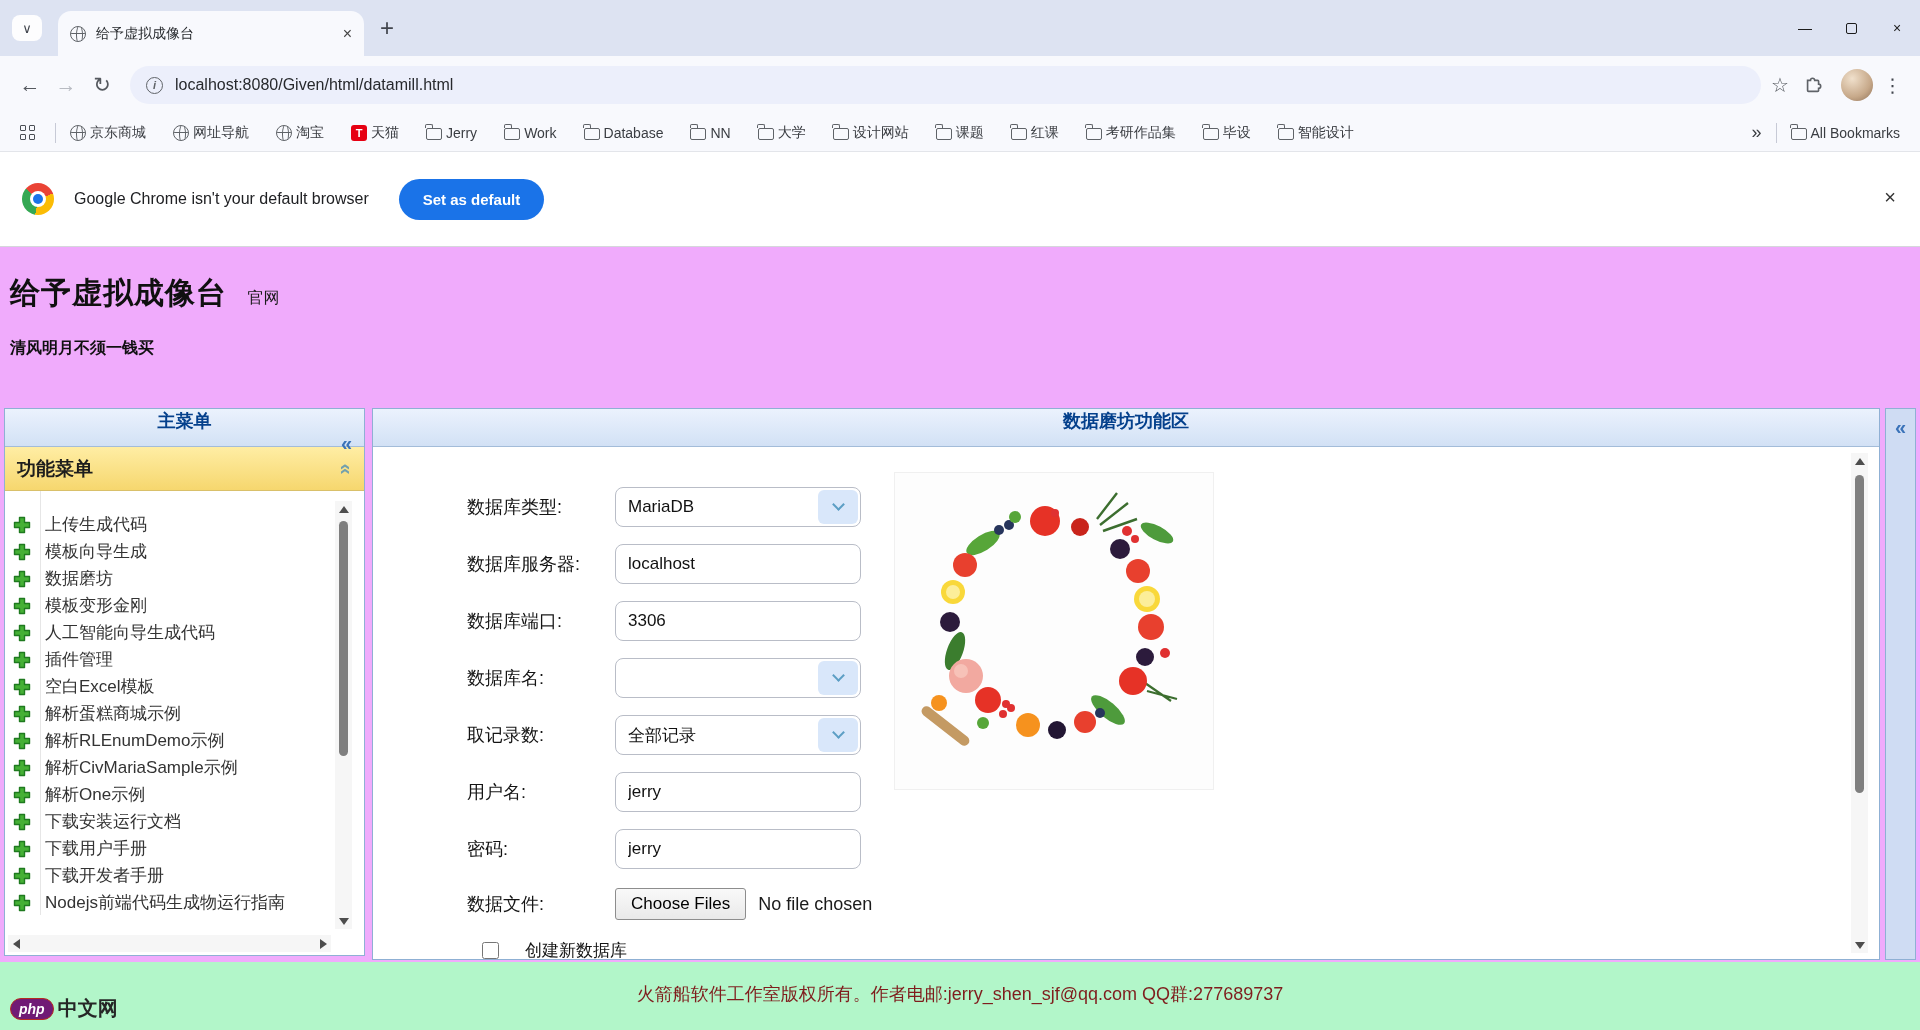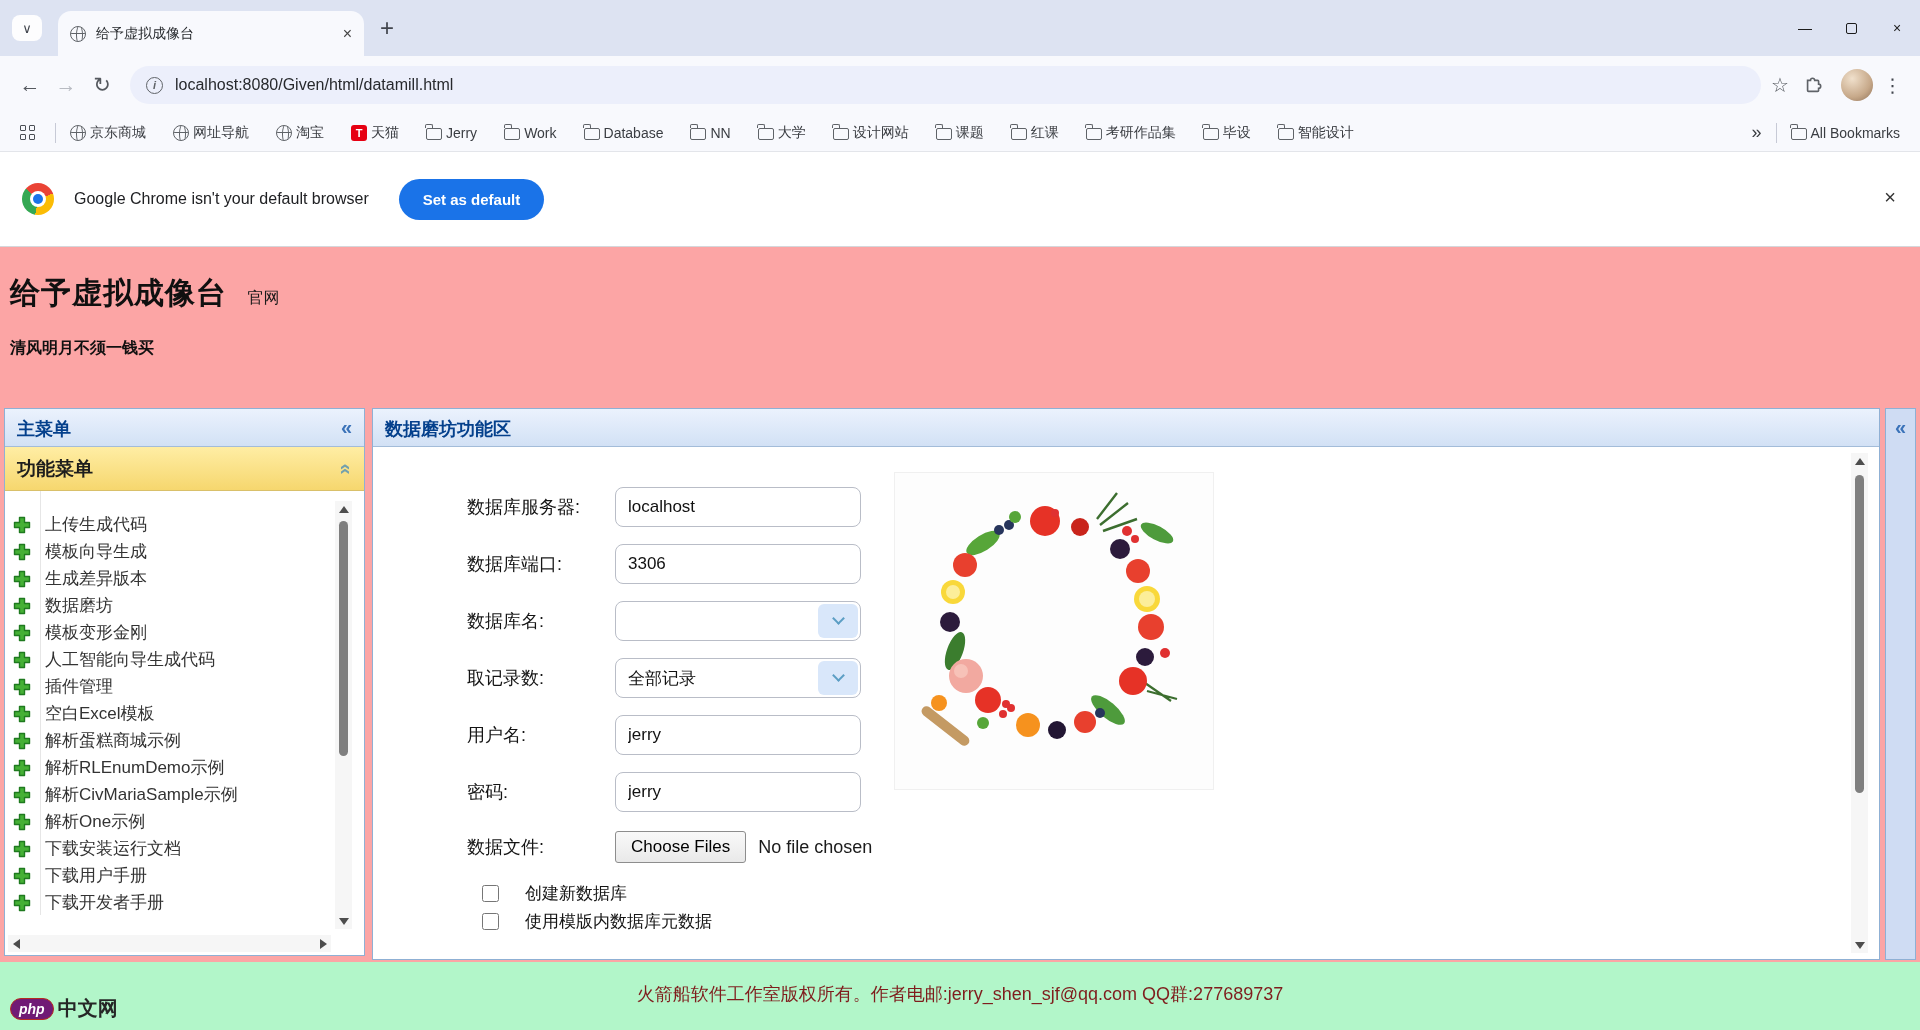--- a/index.html
+++ b/index.html
@@ -43,28 +43,28 @@
 
   .notification { position:absolute; left:0; top:152px; width:1920px; height:95px; background:#fff; border-bottom:1px solid #d5d7db; display:flex; align-items:center; padding-left:22px; }
   .chrome-logo { width:32px; height:32px; border-radius:50%; background:conic-gradient(from -50deg,#ea4335 0 120deg,#fbbc05 120deg 240deg,#34a853 240deg 360deg); position:relative; }
   .chrome-logo::after { content:""; position:absolute; inset:8px; background:#fff; border-radius:50%; }
   .chrome-logo::before { content:""; position:absolute; inset:11px; background:#1a73e8; border-radius:50%; z-index:1; }
   .notif-text { font-size:16px; color:#202124; margin-left:20px; }
   .notif-btn { margin-left:30px; background:#1a73e8; color:#fff; border:none; border-radius:24px; font-size:15px; font-weight:700; padding:12px 24px; cursor:pointer; font-family:"Liberation Sans",sans-serif; }
   .notif-close { position:absolute; right:24px; top:34px; background:none; border:none; font-size:20px; color:#333; cursor:pointer; }
 
   
-  .page { position:absolute; left:0; top:247px; width:1920px; height:715px; background:#fca5a5; }
+  .page { position:absolute; left:0; top:247px; width:1920px; height:715px; background:#f0abfc; }
   .page-header { padding:26px 0 0 10px; }
   .site-title { display:inline; font-size:30px; font-weight:700; color:#101010; letter-spacing:1px; }
   .site-link { display:inline; font-size:16px; color:#1a1a1a; margin-left:16px; cursor:pointer; text-decoration:none; }
   .site-subtitle { margin-top:24px; font-size:16px; font-weight:700; color:#101010; }
 
   .panel { position:absolute; background:#fff; border:1px solid #8fb0d4; }
-  .panel-header { height:38px; background:linear-gradient(#ebf2fd,#d2e1f5); border-bottom:1px solid #a3bcd9; display:flex; align-items:flex-start; padding:8px 12px; font-size:18px; font-weight:700; color:#04408c; }
+  .panel-header { height:38px; background:linear-gradient(#ebf2fd,#d2e1f5); border-bottom:1px solid #a3bcd9; display:flex; align-items:center; padding:0 12px; font-size:18px; font-weight:700; color:#04408c;flex-direction:column; }
   .tool { margin-left:auto; font-size:20px; font-weight:700; color:#3b73b9; background:none; border:none; cursor:pointer; line-height:1; }
 
   .panel-west { left:4px; top:161px; width:361px; height:548px; }
   .accordion-header { height:44px; background:linear-gradient(#ffeda4,#f6d76e); border-bottom:1px solid #d9c06a; display:flex; align-items:center; padding:0 12px; font-size:19px; font-weight:700; color:#1d1d1d; cursor:pointer;justify-content:center; }
   .tool-up { margin-left:auto; font-size:20px; font-weight:700; color:#73a0ad; background:none; border:none; cursor:pointer; transform:rotate(90deg); line-height:1; }
   .menu-list { position:relative; height:424px; padding-top:20px; overflow:hidden; }
   .menu-list::before { content:""; position:absolute; left:35px; top:0; bottom:0; width:1px; background:#e6e6e6; }
   .menu-list ul { list-style:none; }
   .menu-list li { display:flex; align-items:center; height:27px; cursor:pointer; }
   .plus-icon { margin-left:8px; width:18px; height:18px; flex:0 0 18px; }
@@ -264,26 +264,20 @@
         <li>
             <svg class="plus-icon" viewBox="0 0 18 18">
               <path d="M6.5 1.5h5v5h5v5h-5v5h-5v-5h-5v-5h5z" fill="#45b035" stroke="#1f7a1f" stroke-width="1.4" stroke-linejoin="round"></path>
             </svg>
             <span class="menu-label">模板向导生成</span>
           </li>
         <li>
             <svg class="plus-icon" viewBox="0 0 18 18">
               <path d="M6.5 1.5h5v5h5v5h-5v5h-5v-5h-5v-5h5z" fill="#45b035" stroke="#1f7a1f" stroke-width="1.4" stroke-linejoin="round"></path>
             </svg>
-            <span class="menu-label">生成差异版本</span>
-          </li>
-        <li>
-            <svg class="plus-icon" viewBox="0 0 18 18">
-              <path d="M6.5 1.5h5v5h5v5h-5v5h-5v-5h-5v-5h5z" fill="#45b035" stroke="#1f7a1f" stroke-width="1.4" stroke-linejoin="round"></path>
-            </svg>
             <span class="menu-label">数据磨坊</span>
           </li>
         <li>
             <svg class="plus-icon" viewBox="0 0 18 18">
               <path d="M6.5 1.5h5v5h5v5h-5v5h-5v-5h-5v-5h5z" fill="#45b035" stroke="#1f7a1f" stroke-width="1.4" stroke-linejoin="round"></path>
             </svg>
             <span class="menu-label">模板变形金刚</span>
           </li>
         <li>
             <svg class="plus-icon" viewBox="0 0 18 18">
@@ -371,20 +365,29 @@
         </span>
     </div>
   </div>
 
   <div class="panel panel-center">
     <div class="panel-header">
       <span>数据磨坊功能区</span>
     </div>
     <div class="center-body">
       <div class="form">
+        <div class="form-row">
+          <label>数据库类型:</label>
+          <div class="select-field">
+            <span class="select-value">MariaDB</span>
+            <span class="select-btn">
+                <i class="chev"></i>
+              </span>
+          </div>
+        </div>
         <div class="form-row">
           <label>数据库服务器:</label>
           <input class="text-field" type="text" value="localhost" style="">
         </div>
         <div class="form-row">
           <label>数据库端口:</label>
           <input class="text-field" type="text" value="3306" style="">
         </div>
         <div class="form-row">
           <label>数据库名:</label>

